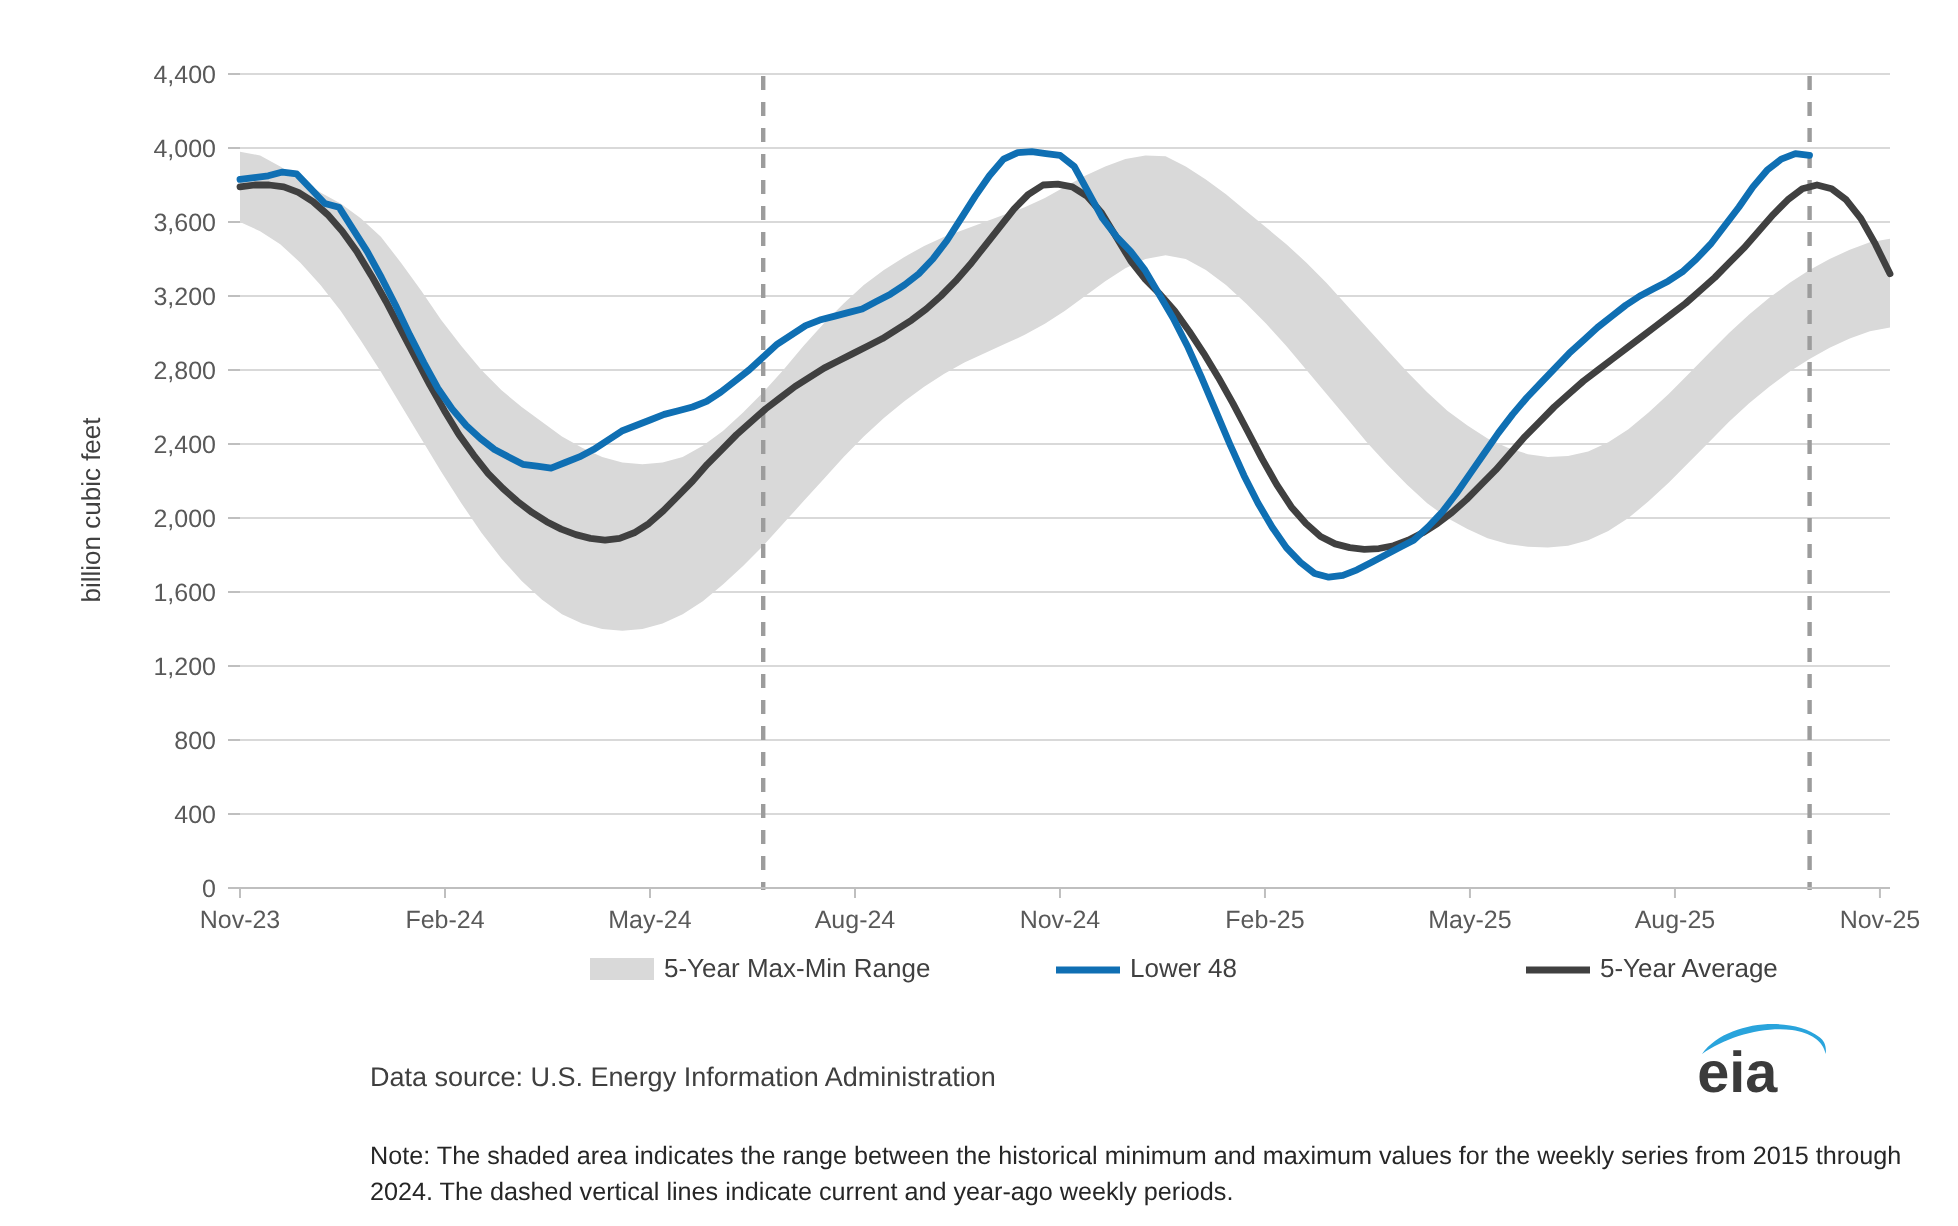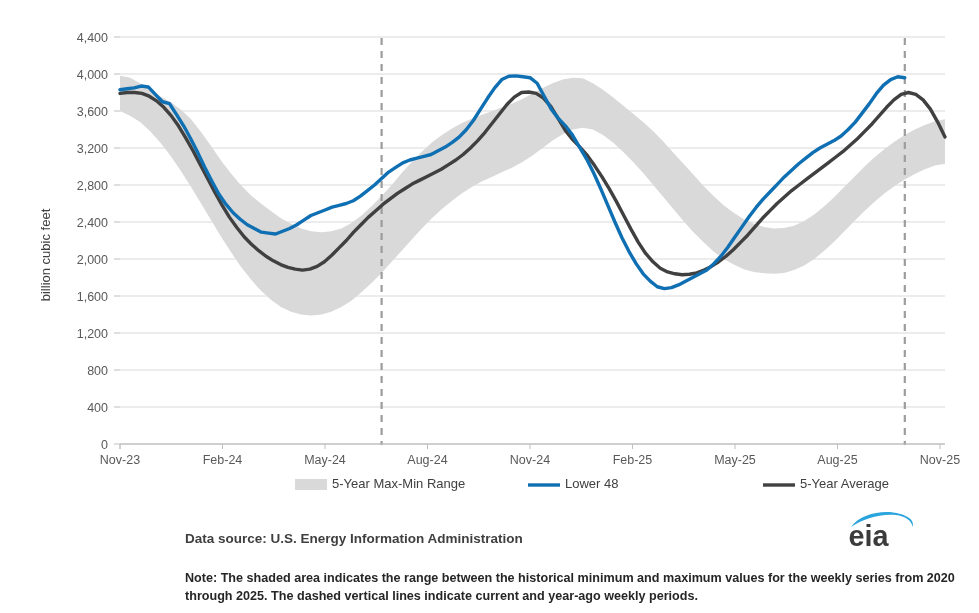--- a/index.html
+++ b/index.html
@@ -38,21 +38,20 @@
   .gridline { stroke: #d9d9d9; stroke-width: 1; }
   .axisline { stroke: #bfbfbf; stroke-width: 1; }
   .tickmark { stroke: #bfbfbf; stroke-width: 1; }
   .dashline { stroke: #9c9c9c; stroke-width: 2.2; stroke-dasharray: 7 6; }
   .band { fill: #d9d9d9; }
   .series-line { fill: none; stroke-linejoin: round; stroke-linecap: round; }
   .footer {
     position: absolute;
     font-family: "Liberation Sans", sans-serif;
     color: #404040;
-    font-weight: bold;
   }
   #source-note {
     left: 185px; top: 531px;
     font-size: 13.5px;
     color: #3f3f3f;
   }
   #footnote {
     left: 185px; top: 570px;
     width: 772px;
     font-size: 12.6px;
@@ -161,20 +160,20 @@
         </g>
         <g>
           <line x1="763" x2="795" y1="485" y2="485" stroke="#404040" stroke-width="3.4"></line>
           <text x="800" y="485" class="legend-text">5-Year Average</text>
         </g>
       </g>
   </svg>
 
   <div class="footer" id="source-note">Data source: U.S. Energy Information Administration</div>
 
-  <div class="footer" id="footnote">Note: The shaded area indicates the range between the historical minimum and maximum values for the weekly series from 2020 through 2025. The dashed vertical lines indicate current and year-ago weekly periods.</div>
+  <div class="footer" id="footnote">Note: The shaded area indicates the range between the historical minimum and maximum values for the weekly series from 2015 through 2024. The dashed vertical lines indicate current and year-ago weekly periods.</div>
 
   <svg id="eia-logo" viewBox="0 0 120 70">
     <path d="M10 30 C 30 2, 85 -2, 108 16 C 112 19, 114 24, 113 30 C 111 19, 100 12, 85 10 C 60 7, 30 16, 10 30 Z" fill="#29a4dc"></path>
     <text x="6" y="62" font-family="Liberation Sans, sans-serif" font-size="48" font-weight="600" fill="#3b3b3b">eia</text>
   </svg>
 
 </div>
 
 </body></html>

